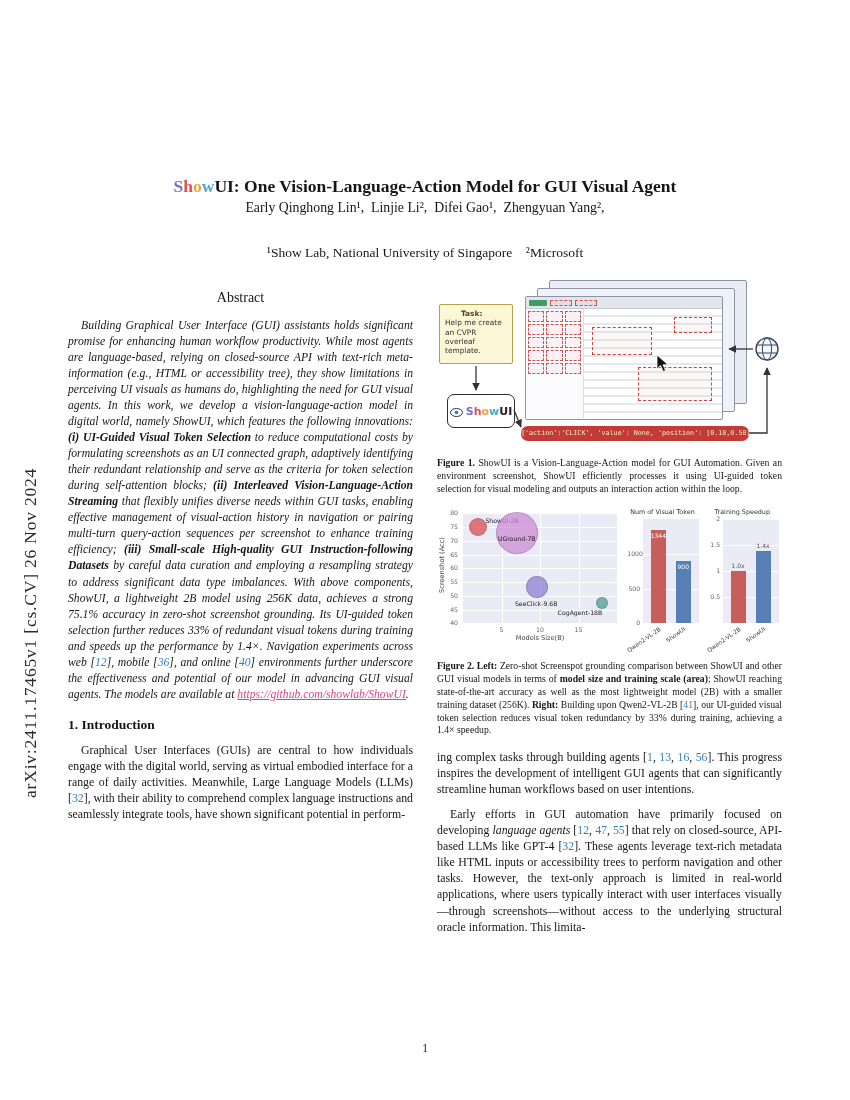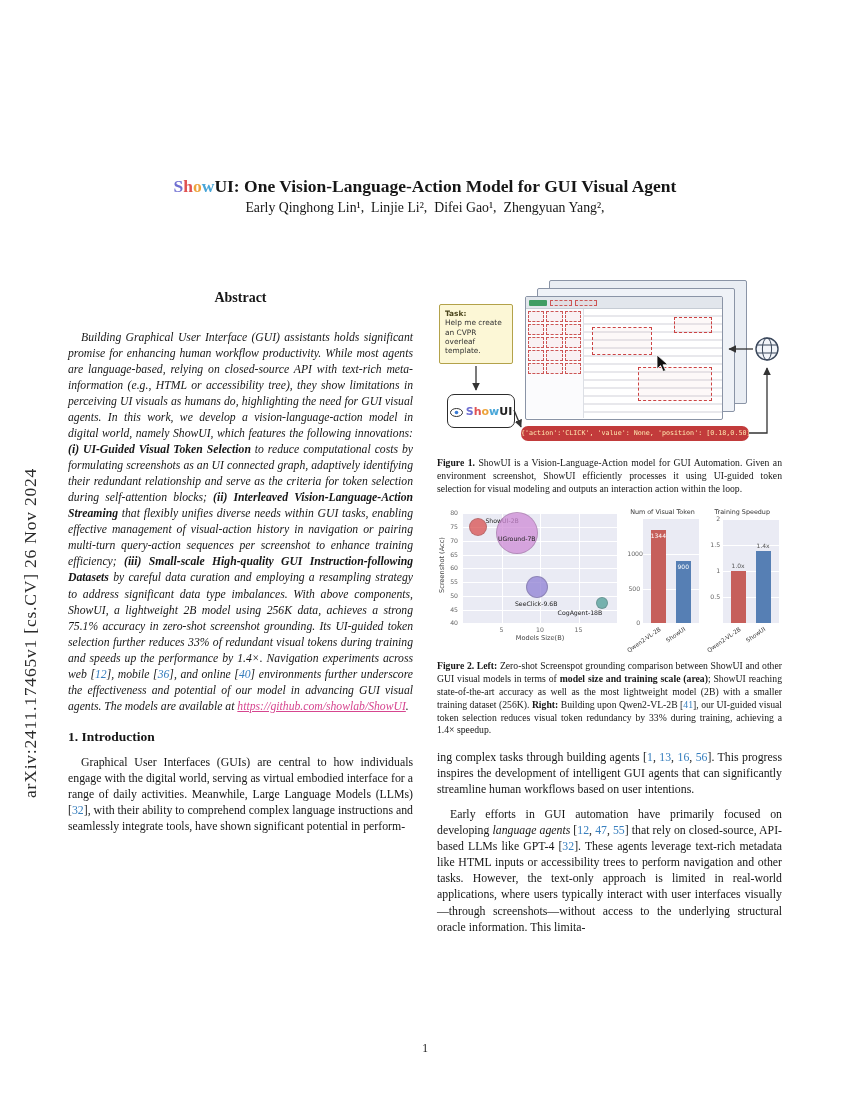--- a/index.html
+++ b/index.html
@@ -11,38 +11,38 @@
     font-size:17.5px;letter-spacing:.8px;color:#2b2b2b;white-space:nowrap;}
   
   .title{position:absolute;top:140px;left:60px;width:730px;text-align:center;
     font-size:17.5px;font-weight:bold;margin-top:36px;}
   .authors{position:absolute;top:197px;left:60px;width:730px;text-align:center;
     font-size:13.8px;line-height:1.65;}
   .affil{position:absolute;top:245px;left:60px;width:730px;text-align:center;font-size:13.5px;}
   
   .col-left{position:absolute;left:68px;top:290px;width:345px;}
   .col-right{position:absolute;left:437px;top:280px;width:345px;}
-  .abs-head{font-size:14px;font-weight:bold;text-align:center;margin:0 0 24px 0;}
+  .abs-head{font-size:14px;font-weight:normal;text-align:center;margin:0 0 12px 0;}
   .abs-text{font-style:italic;font-size:11.7px;line-height:1.37;text-align:justify;
     text-indent:13px;margin:0 0 14px 0;}
   .sec-head{font-size:13.5px;font-weight:bold;margin:12px 0 9px 0;}
   p.body{font-size:11.8px;line-height:1.37;text-align:justify;margin:0 0 8px 0;}
   .indent{text-indent:13px;}
   .seg-b{font-weight:bold;}
   .seg-i{font-style:italic;}
   .seg-cite{color:#357dbd;}
   .seg-url{color:#d6458f;text-decoration:underline;}
   .fig-caption{font-size:9.7px;line-height:1.32;text-align:justify;margin:5px 0 12px 0;}
   .page-num{position:absolute;top:1042px;left:0;width:850px;text-align:center;font-size:11.5px;}
   
   .fig1{position:relative;width:345px;height:172px;margin-bottom:2px;font-family:"DejaVu Sans",sans-serif;}
   .note{position:absolute;left:2px;top:24px;width:74px;height:60px;background:#fcf7d6;
     border:1px solid #b3a24a;border-radius:2px;padding:4px 5px;box-sizing:border-box;
     font-size:7.4px;line-height:1.25;color:#333;}
-  .note .tlabel{font-weight:bold;color:#4a451c;display:block;}
+  .note .tlabel{font-weight:bold;color:#4a451c;display:block;margin-left:16px;}
   .showui-box{position:absolute;left:10px;top:114px;width:66px;height:32px;background:#fff;
     border:1.6px solid #2c2c2c;border-radius:7px;display:flex;align-items:center;justify-content:center;gap:3px;}
   .logo-text{font-size:11px;font-weight:bold;color:#222;}
   .card{position:absolute;width:196px;height:122px;border:1px solid #8a94a6;background:#f2f4f8;border-radius:2px;}
   .card.back2{left:112px;top:0;background:#e9edf3;}
   .card.back1{left:100px;top:8px;background:#eff2f7;}
   .card.front{left:88px;top:16px;background:#fff;}
   .tabbar{height:11px;background:#e2e6ec;border-bottom:1px solid #c6ccd4;display:flex;align-items:center;gap:3px;padding:0 3px;}
   .greenbox{width:18px;height:6px;background:#3f9d63;border-radius:1px;}
   .redtab{width:22px;height:6px;border:1px dashed #cc5555;box-sizing:border-box;background:rgba(220,110,110,.08);}
@@ -84,20 +84,21 @@
 
 <div class="page">
 
   <div class="arxiv-stamp">arXiv:2411.17465v1  [cs.CV]  26 Nov 2024</div>
 
   <div class="title"><span><span style="color: rgb(111, 111, 210);">S</span><span style="color: rgb(224, 82, 82);">h</span><span style="color: rgb(237, 163, 59);">o</span><span style="color: rgb(73, 166, 216);">w</span></span><span>UI: One Vision-Language-Action Model for GUI Visual Agent</span></div>
 
   <div class="authors">
     <div>Early Qinghong Lin¹, Linjie Li², Difei Gao¹, Zhengyuan Yang²,</div>
   </div>
+  <div class="affil">¹Show Lab, National University of Singapore ²Microsoft</div>
 
   <div class="col-left">
     <h3 class="abs-head">Abstract</h3>
     <p class="abs-text"><span>Building Graphical User Interface (GUI) assistants holds significant promise for enhancing human workflow productivity. While most agents are language-based, relying on closed-source API with text-rich meta-information (e.g., HTML or accessibility tree), they show limitations in perceiving UI visuals as humans do, highlighting the need for GUI visual agents. In this work, we develop a vision-language-action model in digital world, namely ShowUI, which features the following innovations: </span><span class="seg-b">(i) UI-Guided Visual Token Selection</span><span> to reduce computational costs by formulating screenshots as an UI connected graph, adaptively identifying their redundant relationship and serve as the criteria for token selection during self-attention blocks; </span><span class="seg-b">(ii) Interleaved Vision-Language-Action Streaming</span><span> that flexibly unifies diverse needs within GUI tasks, enabling effective management of visual-action history in navigation or pairing multi-turn query-action sequences per screenshot to enhance training efficiency; </span><span class="seg-b">(iii) Small-scale High-quality GUI Instruction-following Datasets</span><span> by careful data curation and employing a resampling strategy to address significant data type imbalances. With above components, ShowUI, a lightweight 2B model using 256K data, achieves a strong 75.1% accuracy in zero-shot screenshot grounding. Its UI-guided token selection further reduces 33% of redundant visual tokens during training and speeds up the performance by 1.4×. Navigation experiments across web [</span><span class="seg-cite">12</span><span>], mobile [</span><span class="seg-cite">36</span><span>], and online [</span><span class="seg-cite">40</span><span>] environments further underscore the effectiveness and potential of our model in advancing GUI visual agents. The models are available at </span><span class="seg-url">https://github.com/showlab/ShowUI</span><span>.</span></p>
     <h3 class="sec-head">1. Introduction</h3>
     <p class="body indent"><span>Graphical User Interfaces (GUIs) are central to how individuals engage with the digital world, serving as virtual embodied interface for a range of daily activities. Meanwhile, Large Language Models (LLMs) [</span><span class="seg-cite">32</span><span>], with their ability to comprehend complex language instructions and seamlessly integrate tools, have shown significant potential in perform-</span></p>
   </div>
 
   <div class="col-right">
 

